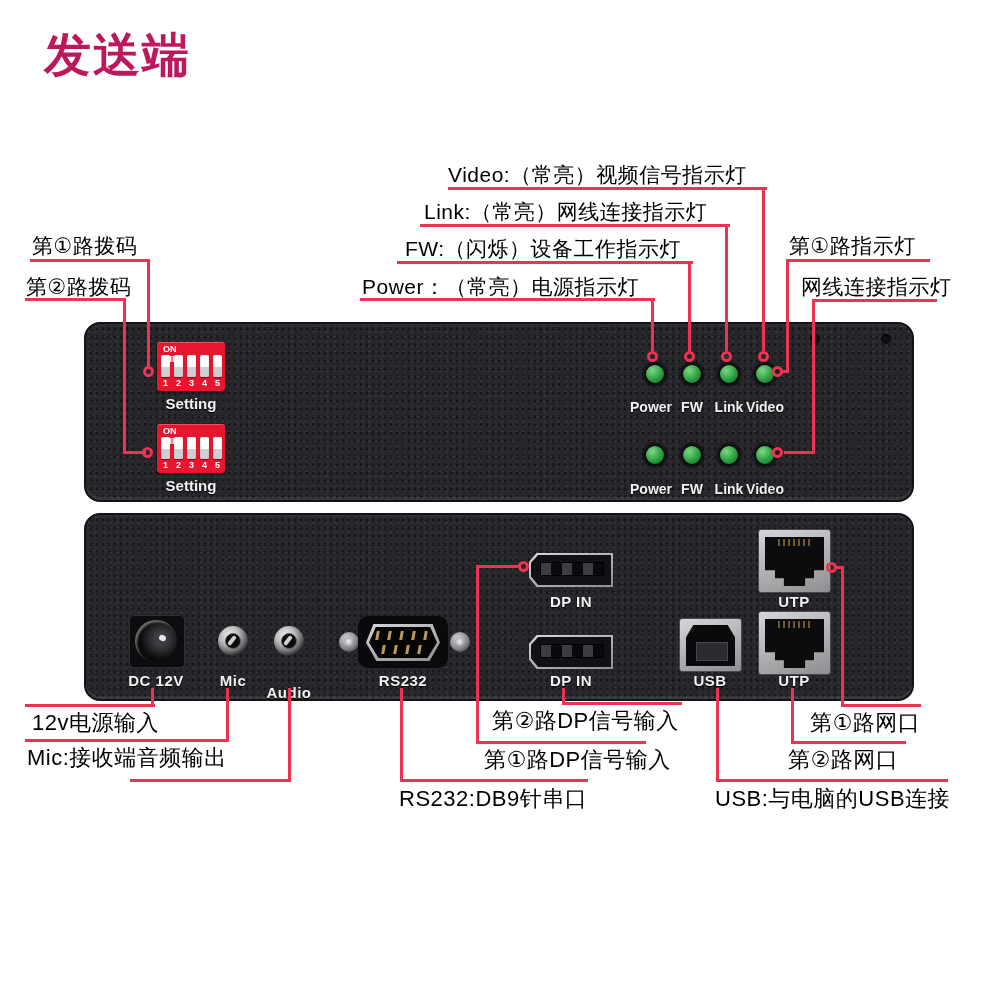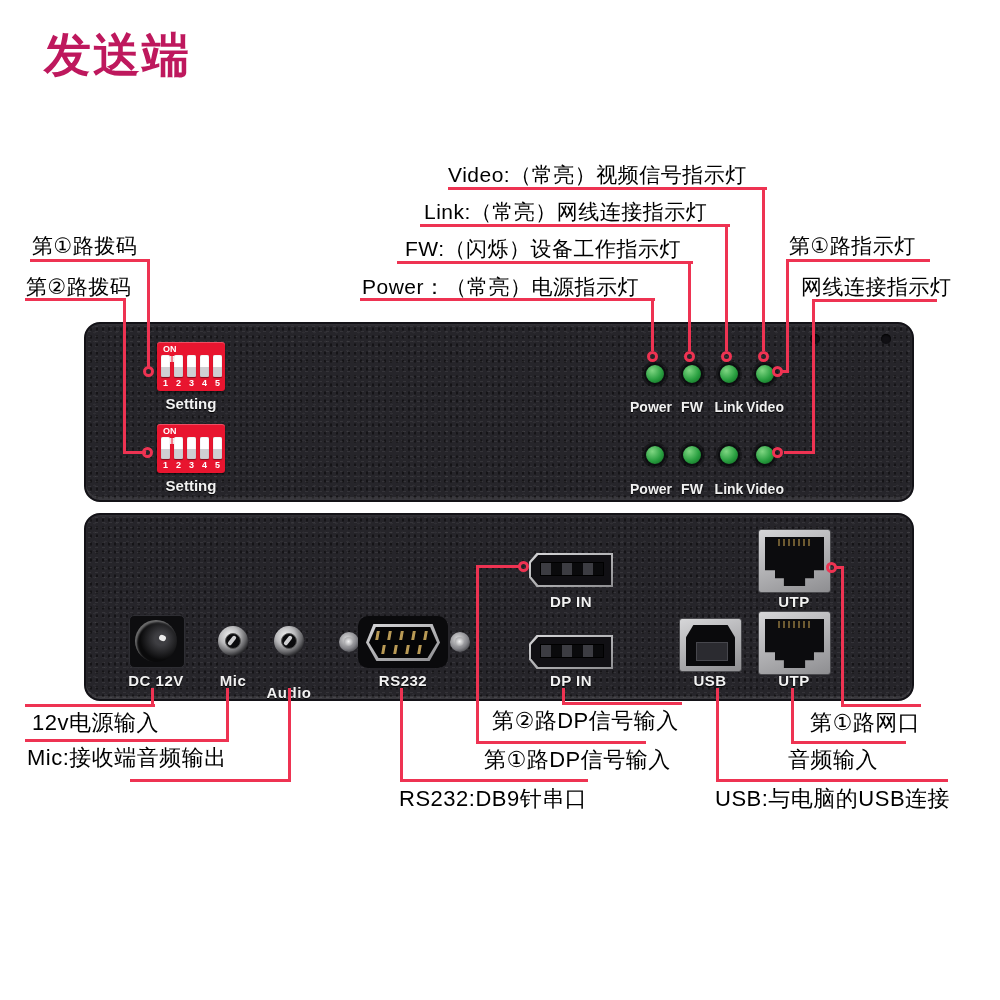--- a/index.html
+++ b/index.html
@@ -285,15 +285,15 @@
   <div class="tb" style="left:715px;top:784px;">USB:与电脑的USB连接</div>
 
   <div class="ring" style="left:826px;top:562px;"></div>
   <div class="hl" style="left:836px;top:566px;width:8px;"></div>
   <div class="vl" style="left:841px;top:566px;height:138px;"></div>
   <div class="hl" style="left:841px;top:704px;width:80px;"></div>
   <div class="tb" style="left:810px;top:708px;">第①路网口</div>
 
   <div class="hl" style="left:791px;top:741px;width:115px;"></div>
   <div class="vl" style="left:791px;top:688px;height:53px;"></div>
-  <div class="tb" style="left:788px;top:745px;">音频输入</div>
+  <div class="tb" style="left:788px;top:745px;">第②路网口</div>
 
 </div>
 
 </body></html>

